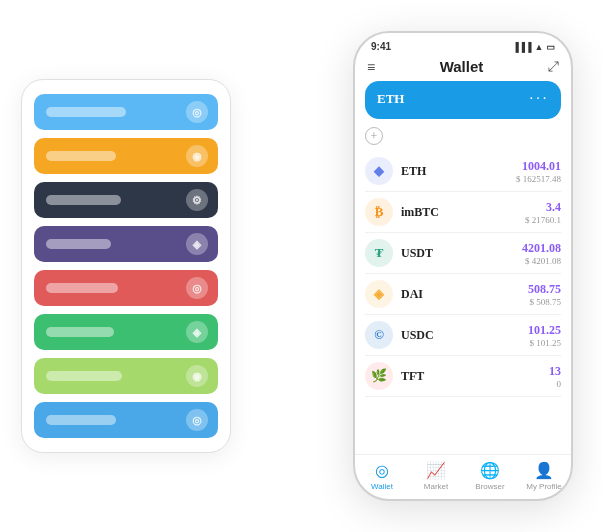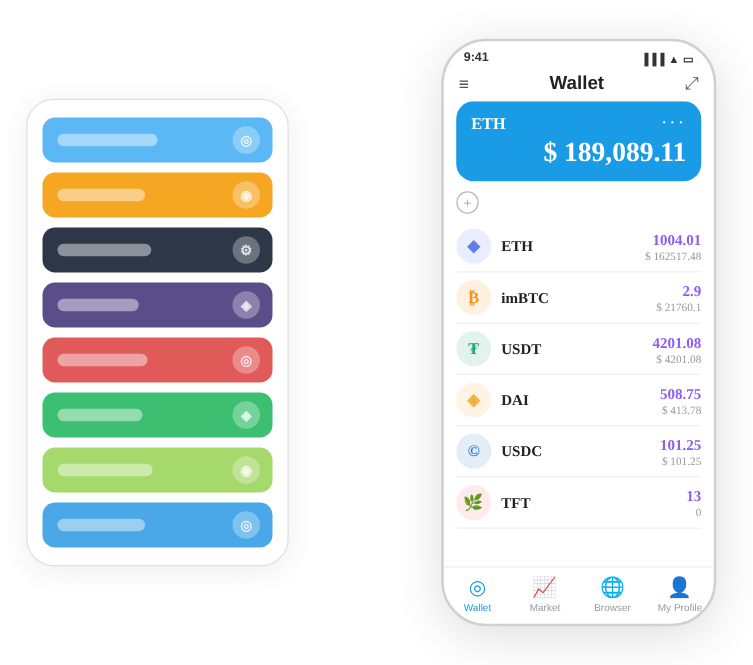--- a/index.html
+++ b/index.html
@@ -323,21 +323,20 @@
       <span class="phone-header-title">Wallet</span>
       <span style="font-size:14px;color:#555;">⤢</span>
     </div>
     <div class="phone-content">
 
       <div class="eth-card">
         <div class="eth-card-top">
           <span class="eth-card-name">ETH</span>
           <span class="eth-card-dots">···</span>
         </div>
-        <div class="eth-card-balance">$ 189,089.11</div>
       </div>
 
       <div class="assets-header">
         <div class="assets-add">+</div>
       </div>
 
       <div class="asset-list" id="asset-list">
       <div class="asset-item">
             <div class="asset-left">
               <div class="asset-icon icon-eth">◆</div>
@@ -347,42 +346,42 @@
               <div class="asset-amount">1004.01</div>
               <div class="asset-usd">$ 162517.48</div>
             </div>
           </div>
           <div class="asset-item">
             <div class="asset-left">
               <div class="asset-icon icon-imbtc">₿</div>
               <span class="asset-name">imBTC</span>
             </div>
             <div class="asset-right">
-              <div class="asset-amount">2.9</div>
+              <div class="asset-amount">3.4</div>
               <div class="asset-usd">$ 21760.1</div>
             </div>
           </div>
           <div class="asset-item">
             <div class="asset-left">
               <div class="asset-icon icon-usdt">₮</div>
               <span class="asset-name">USDT</span>
             </div>
             <div class="asset-right">
               <div class="asset-amount">4201.08</div>
               <div class="asset-usd">$ 4201.08</div>
             </div>
           </div>
           <div class="asset-item">
             <div class="asset-left">
               <div class="asset-icon icon-dai">◈</div>
               <span class="asset-name">DAI</span>
             </div>
             <div class="asset-right">
               <div class="asset-amount">508.75</div>
-              <div class="asset-usd">$ 413.78</div>
+              <div class="asset-usd">$ 508.75</div>
             </div>
           </div>
           <div class="asset-item">
             <div class="asset-left">
               <div class="asset-icon icon-usdc">©</div>
               <span class="asset-name">USDC</span>
             </div>
             <div class="asset-right">
               <div class="asset-amount">101.25</div>
               <div class="asset-usd">$ 101.25</div>

